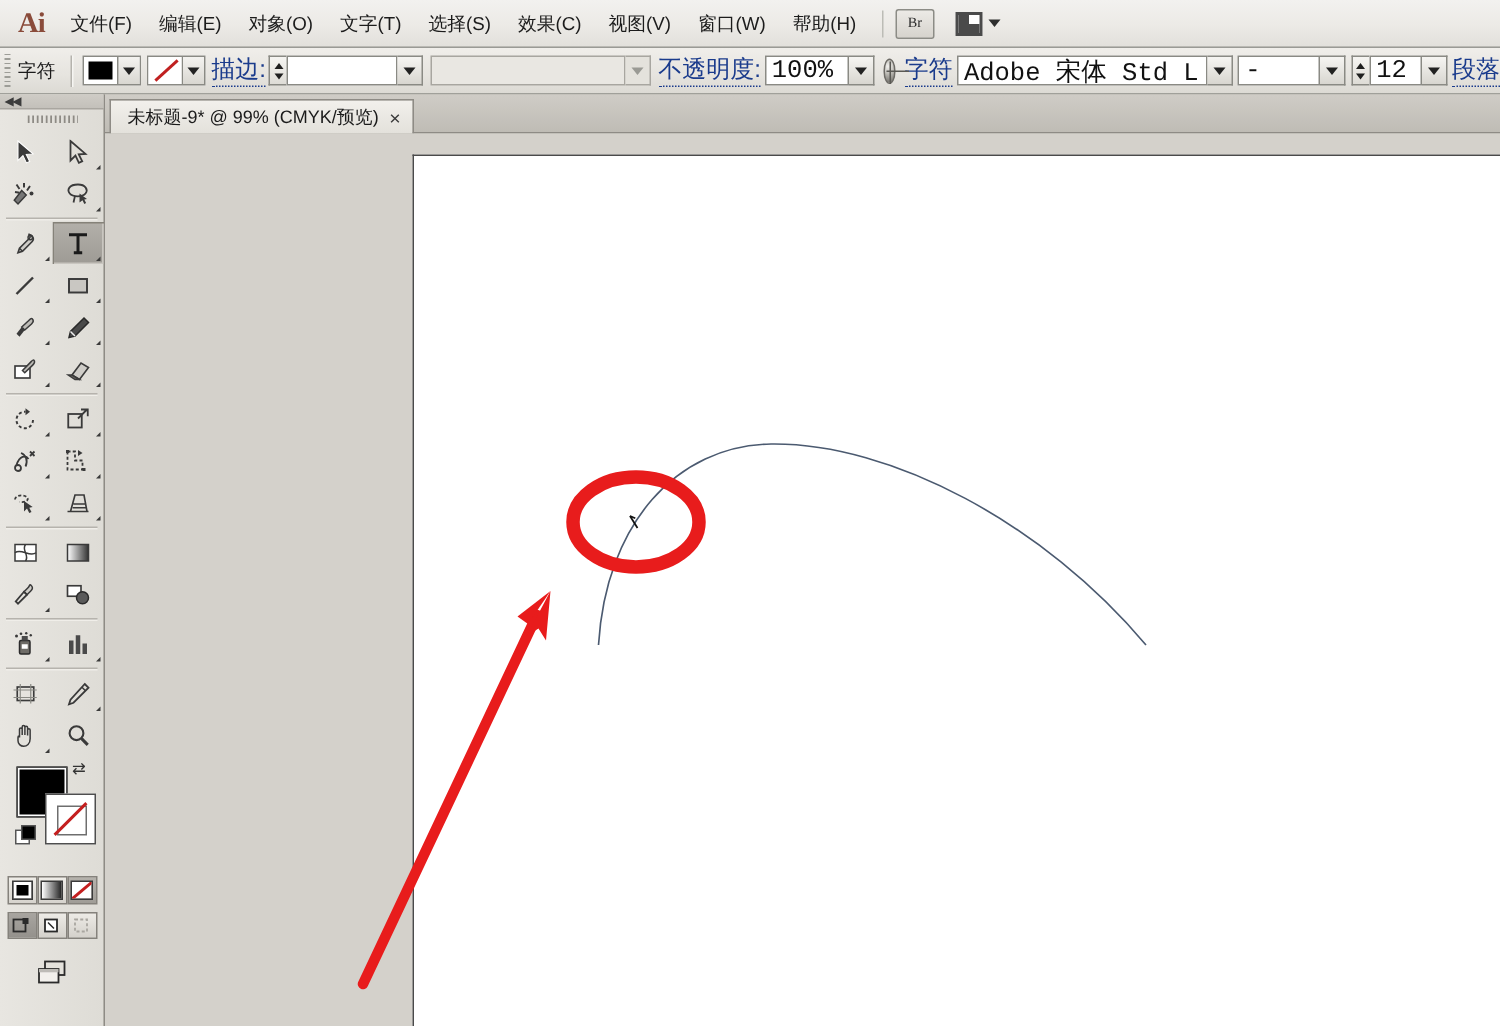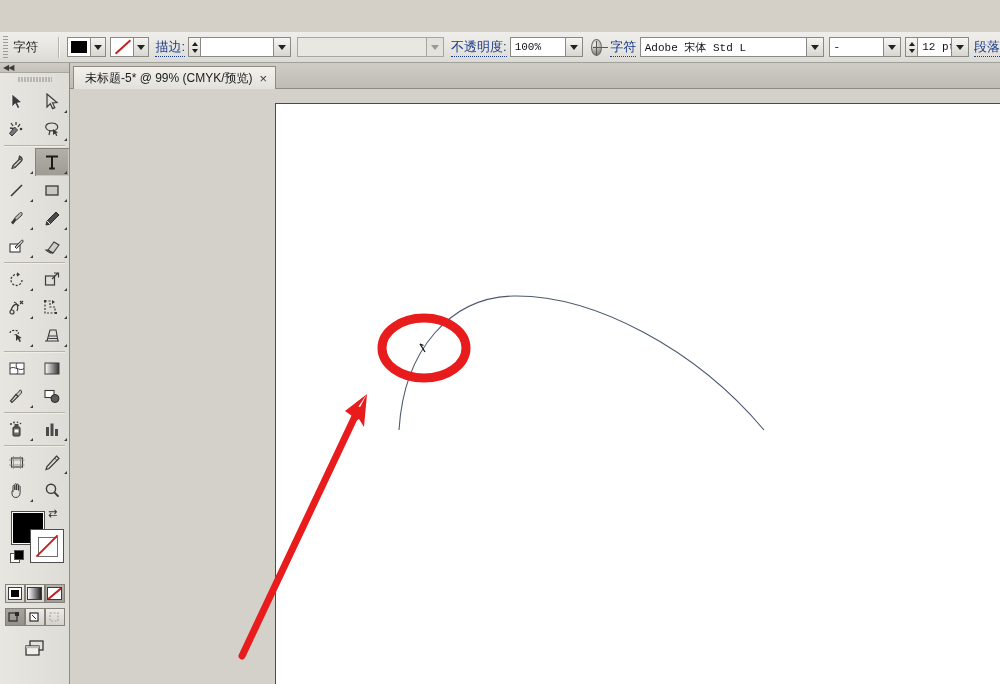--- a/index.html
+++ b/index.html
@@ -54,21 +54,21 @@
     position:absolute; left:0; top:32px; width:1000px; height:31px;
     background: linear-gradient(to bottom,#f0eeea 0%,#e6e4df 60%,#dcdad4 100%);
     border-bottom:1px solid #a0a09a;
     display:flex; align-items:center; gap:0px;
   }
   .grip {
     width:9px; height:22px; margin-left:3px; margin-right:5px;
     background: repeating-linear-gradient(to bottom,#9d9d97 0px,#9d9d97 1px,transparent 1px,transparent 3px);
   }
   .cb-label { font-size:12.5px; color:#1b1b1b; white-space:nowrap; }
-  .cb-link { font-size:13px; color:#1a3b8c; border-bottom:1px dotted #1a3b8c; white-space:nowrap; }
+  .cb-link { font-size:16px; color:#1a3b8c; border-bottom:1px dotted #1a3b8c; white-space:nowrap; }
   .cb-sep { width:1px;height:21px;background:#b5b3ad;margin:0 8px; box-shadow:1px 0 0 #f6f5f2; }
 
   .swatch-group { display:flex; align-items:stretch; height:20px; border:1px solid #8a8a84; background:#fff;}
   .swatch { width:22px; height:100%; }
   .swatch-black { background:#000; border:3px solid #fff; }
   .swatch-none { background:#fff; position:relative; }
   .swatch-none::after{
     content:""; position:absolute; left:2px; top:50%; width:20px; height:2px;
     background:#c02020; transform:translateY(-50%) rotate(-42deg); transform-origin:center;
   }
@@ -83,21 +83,21 @@
   .stepper {
     width:12px;height:20px;border:1px solid #8a8a84;border-right:none;
     background:linear-gradient(to bottom,#f6f5f2,#dedcd6);
     display:flex;flex-direction:column;justify-content:center;align-items:center;gap:3px;
   }
   .tri-up{width:0;height:0;border-left:3px solid transparent;border-right:3px solid transparent;border-bottom:4px solid #1f1f1f;}
   .tri-dn{width:0;height:0;border-left:3px solid transparent;border-right:3px solid transparent;border-top:4px solid #1f1f1f;}
 
   .field {
     height:20px; border:1px solid #8a8a84; background:#fff;
-    display:flex; align-items:center; font-size:11px; color:#111;
+    display:flex; align-items:center; font-size:17px; color:#111;
     padding:0 4px; font-family:"Liberation Mono","DejaVu Sans Mono",monospace;
     white-space:nowrap; overflow:hidden;
   }
   .field-btn {
     width:17px;height:20px;border:1px solid #8a8a84;border-left:none;
     background:linear-gradient(to bottom,#f6f5f2,#d8d6d0);
     display:flex;align-items:center;justify-content:center;
   }
   .field-flat {
     height:20px;border:1px solid #a8a6a0;background:#e9e7e2;
@@ -220,20 +220,39 @@
   .canvas-svg { position:absolute; left:0; top:0; }
 
   
   .annot { position:absolute; left:0; top:0; width:1000px; height:684px; pointer-events:none; }
 </style>
 </head>
 <body>
 
 <div id="app">
 
+  <div class="menubar">
+    <div class="ai-logo">Ai</div>
+    <div class="menu-item">文件(F)</div>
+    <div class="menu-item">编辑(E)</div>
+    <div class="menu-item">对象(O)</div>
+    <div class="menu-item">文字(T)</div>
+    <div class="menu-item">选择(S)</div>
+    <div class="menu-item">效果(C)</div>
+    <div class="menu-item">视图(V)</div>
+    <div class="menu-item">窗口(W)</div>
+    <div class="menu-item">帮助(H)</div>
+    <div class="mb-sep"></div>
+    <div class="br-btn">Br</div>
+    <div class="ws-btn">
+      <div class="ws-icon"></div>
+      <div class="caret-dn"></div>
+    </div>
+    <div class="menubar-spacer"></div>
+  </div>
 
   <div class="controlbar">
     <div class="grip"></div>
     <div class="cb-label" style="width:62px">字符</div>
     <div class="cb-sep"></div>
 
     <div class="swatch-group">
       <div class="swatch swatch-black"></div>
       <div class="sw-drop">
           <div class="tri"></div>
@@ -309,21 +328,21 @@
       <div class="field-btn">
           <div class="tri"></div>
         </div>
     </div>
     <div style="width:8px"></div>
     <div class="cb-link">段落</div>
   </div>
 
   <div class="tabbar">
     <div class="doctab">
-      <span>未标题-5* @ 99% (CMYK/预览)</span>
+      <span>未标题-9* @ 99% (CMYK/预览)</span>
       <span class="tab-close">×</span>
     </div>
   </div>
 
   <div class="toolspanel">
     <div class="tp-header">
       <div class="tp-collapse">◀◀</div>
     </div>
     <div class="tp-grip"></div>
 

